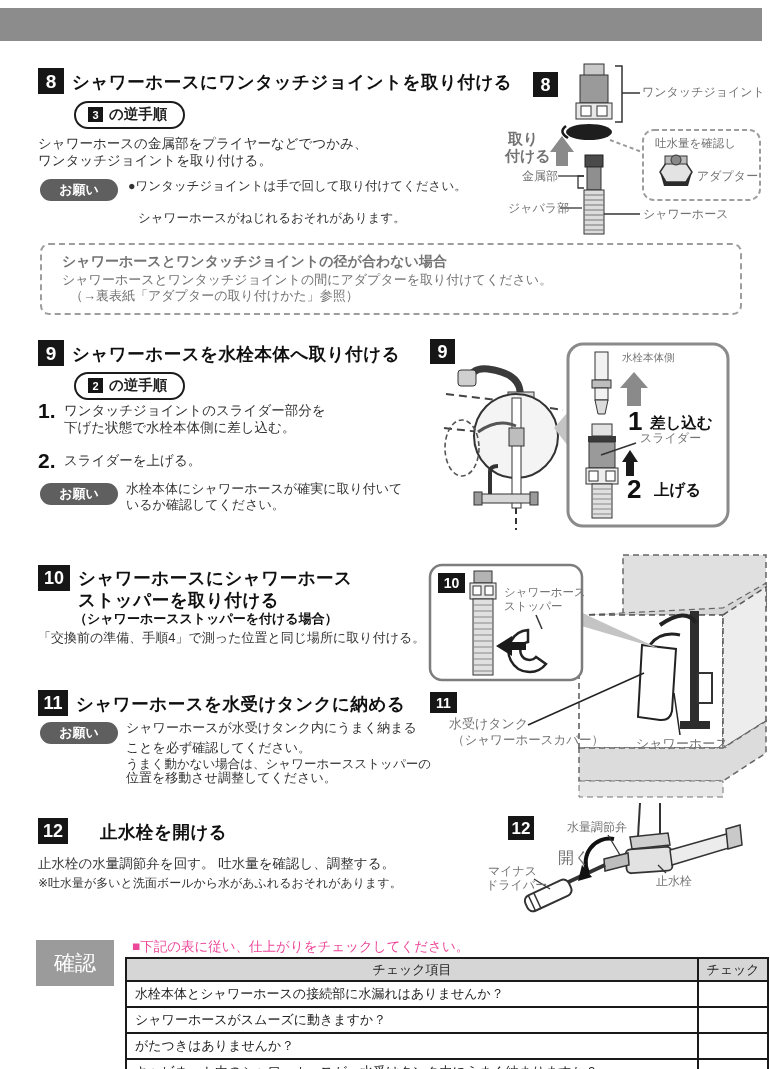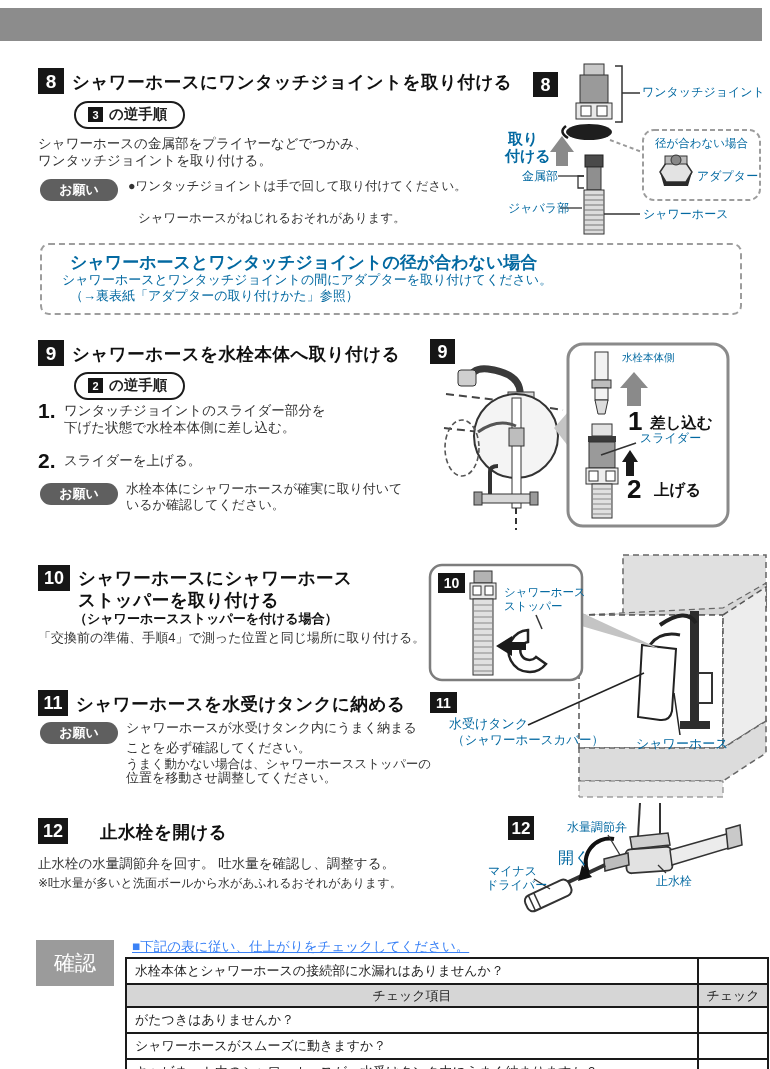--- a/index.html
+++ b/index.html
@@ -11,21 +11,21 @@
   .step-title{font-weight:bold;font-size:17.5px;color:#101010;letter-spacing:.5px;white-space:nowrap;}
   .rev-pill{position:absolute;display:inline-flex;align-items:center;gap:6px;border:2.5px solid #1c1c1c;
             border-radius:16px;padding:2px 16px 3px 12px;font-weight:bold;font-size:14.5px;background:#fff;}
   .mini-badge{background:#161616;color:#fff;font-weight:bold;font-size:11px;width:15px;height:15px;
               display:flex;align-items:center;justify-content:center;}
   .body-text{position:absolute;font-size:13.5px;line-height:1.25;color:#333;white-space:nowrap;}
   .small-text{position:absolute;font-size:12.5px;line-height:1.3;color:#333;white-space:nowrap;}
   .onegai{position:absolute;background:#5f5f5f;color:#fff;border-radius:12px;width:78px;height:22px;
           display:flex;align-items:center;justify-content:center;font-size:13px;font-weight:bold;}
   .dashed-box{position:absolute;border:2px dashed #9d9d9d;border-radius:9px;background:#fff;}
-  .fig-label{position:absolute;font-size:12px;color:#0369a1;white-space:nowrap;line-height:1.15;}
+  .fig-label{position:absolute;font-size:12px;color:#737373;white-space:nowrap;line-height:1.15;}
   .big-step-num{position:absolute;font-weight:bold;font-size:21px;color:#111;}
   .act-num{position:absolute;font-weight:bold;font-size:26px;color:#111;line-height:1;}
   .act-label{position:absolute;font-weight:bold;font-size:15.5px;color:#111;white-space:nowrap;}
   .check-table{border-collapse:collapse;table-layout:fixed;width:642px;}
   .check-table th,.check-table td{border:2px solid #1a1a1a;font-size:13px;font-weight:normal;
         color:#222;overflow:hidden;white-space:nowrap;}
   .check-table th{background:#d6d6d6;height:19px;text-align:center;}
   .check-table td{height:24px;padding:0 0 0 8px;background:#fff;}
   .check-table td.chk{padding:0;}
   svg{position:absolute;top:0;left:0;}
@@ -94,26 +94,26 @@
       <circle cx="176" cy="100" r="5" fill="#888" stroke="#333"></circle>
       <polygon points="160,112 166,122 186,122 192,112 188,126 164,126" fill="#2a2a2a"></polygon>
     </svg>
     <div class="badge-num" style="left:33px;top:12px;width:25px;height:25px;font-size:18px;">8</div>
     <div class="fig-label" style="left:142px;top:26px;">ワンタッチジョイント</div>
     <div class="fig-label" style="left:8px;top:70px;font-size:15px;font-weight:bold;">取り</div>
     <div class="fig-label" style="left:5px;top:87px;font-size:15px;font-weight:bold;">付ける</div>
     <div class="fig-label" style="left:22px;top:110px;">金属部</div>
     <div class="fig-label" style="left:8px;top:142px;">ジャバラ部</div>
     <div class="fig-label" style="left:143px;top:148px;">シャワーホース</div>
-    <div class="fig-label" style="left:155px;top:77px;font-size:11.5px;">径が合わない場合</div>
+    <div class="fig-label" style="left:155px;top:77px;font-size:11.5px;">吐水量を確認し</div>
     <div class="fig-label" style="left:197px;top:110px;">アダプター</div>
   </div>
 
   <div class="dashed-box" style="left:40px;top:243px;width:698px;height:68px;">
-    <div class="fig-label" style="left:28px;top:8px;font-size:17px;font-weight:bold;font-family:Liberation Serif, serif;">シャワーホースとワンタッチジョイントの径が合わない場合</div>
+    <div class="fig-label" style="left:20px;top:8px;font-size:14px;font-weight:bold;">シャワーホースとワンタッチジョイントの径が合わない場合</div>
     <div class="fig-label" style="left:20px;top:28px;font-size:13px;">シャワーホースとワンタッチジョイントの間にアダプターを取り付けてください。</div>
     <div class="fig-label" style="left:28px;top:44px;font-size:13px;">（→裏表紙「アダプターの取り付けかた」参照）</div>
   </div>
 
   <div class="badge-num" style="left:38px;top:340px;width:26px;height:26px;font-size:19px;">9</div>
   <div class="abs step-title" style="left:72px;top:342px;">シャワーホースを水栓本体へ取り付ける</div>
   <div class="rev-pill" style="left:74px;top:372px;">
     <span class="mini-badge">2</span>
     <span>の逆手順</span>
   </div>
@@ -304,44 +304,44 @@
     <div class="badge-num" style="left:30px;top:13px;width:26px;height:24px;font-size:17px;">12</div>
     <div class="fig-label" style="left:89px;top:18px;">水量調節弁</div>
     <div class="fig-label" style="left:80px;top:46px;font-size:16px;">開く</div>
     <div class="fig-label" style="left:10px;top:62px;">マイナス</div>
     <div class="fig-label" style="left:8px;top:76px;">ドライバー</div>
     <div class="fig-label" style="left:178px;top:72px;">止水栓</div>
   </div>
 
   <div class="abs" style="left:36px;top:940px;width:78px;height:46px;background:#9b9b9b;color:#fff;font-size:21px;font-weight:normal;
               display:flex;align-items:center;justify-content:center;">確認</div>
-  <div class="abs" style="left:132px;top:938px;font-size:13.5px;color:#3b82f6;text-decoration:underline;">■下記の表に従い、仕上がりをチェックしてください。</div>
+  <div class="abs" style="left:132px;top:938px;font-size:13.5px;color:#ec4899;">■下記の表に従い、仕上がりをチェックしてください。</div>
 
   <table class="check-table abs" style="left:125px;top:957px;">
     <colgroup>
         <col style="width:572px">
         <col style="width:70px">
       </colgroup>
     <tbody>
         <tr>
+      <th>チェック項目</th>
+      <th>チェック</th>
+    </tr>
+    <tr>
       <td>水栓本体とシャワーホースの接続部に水漏れはありませんか？</td>
       <td class="chk"></td>
     </tr>
     <tr>
-      <th>チェック項目</th>
-      <th>チェック</th>
+      <td>シャワーホースがスムーズに動きますか？</td>
+      <td class="chk"></td>
     </tr>
     <tr>
       <td>がたつきはありませんか？</td>
       <td class="chk"></td>
     </tr>
     <tr>
-      <td>シャワーホースがスムーズに動きますか？</td>
-      <td class="chk"></td>
-    </tr>
-    <tr>
       <td>キャビネット内のシャワーホースが、水受けタンク内にうまく納まりますか？</td>
       <td class="chk"></td>
     </tr>
   </tbody>
     </table>
 
 </div>
 
 </body></html>

